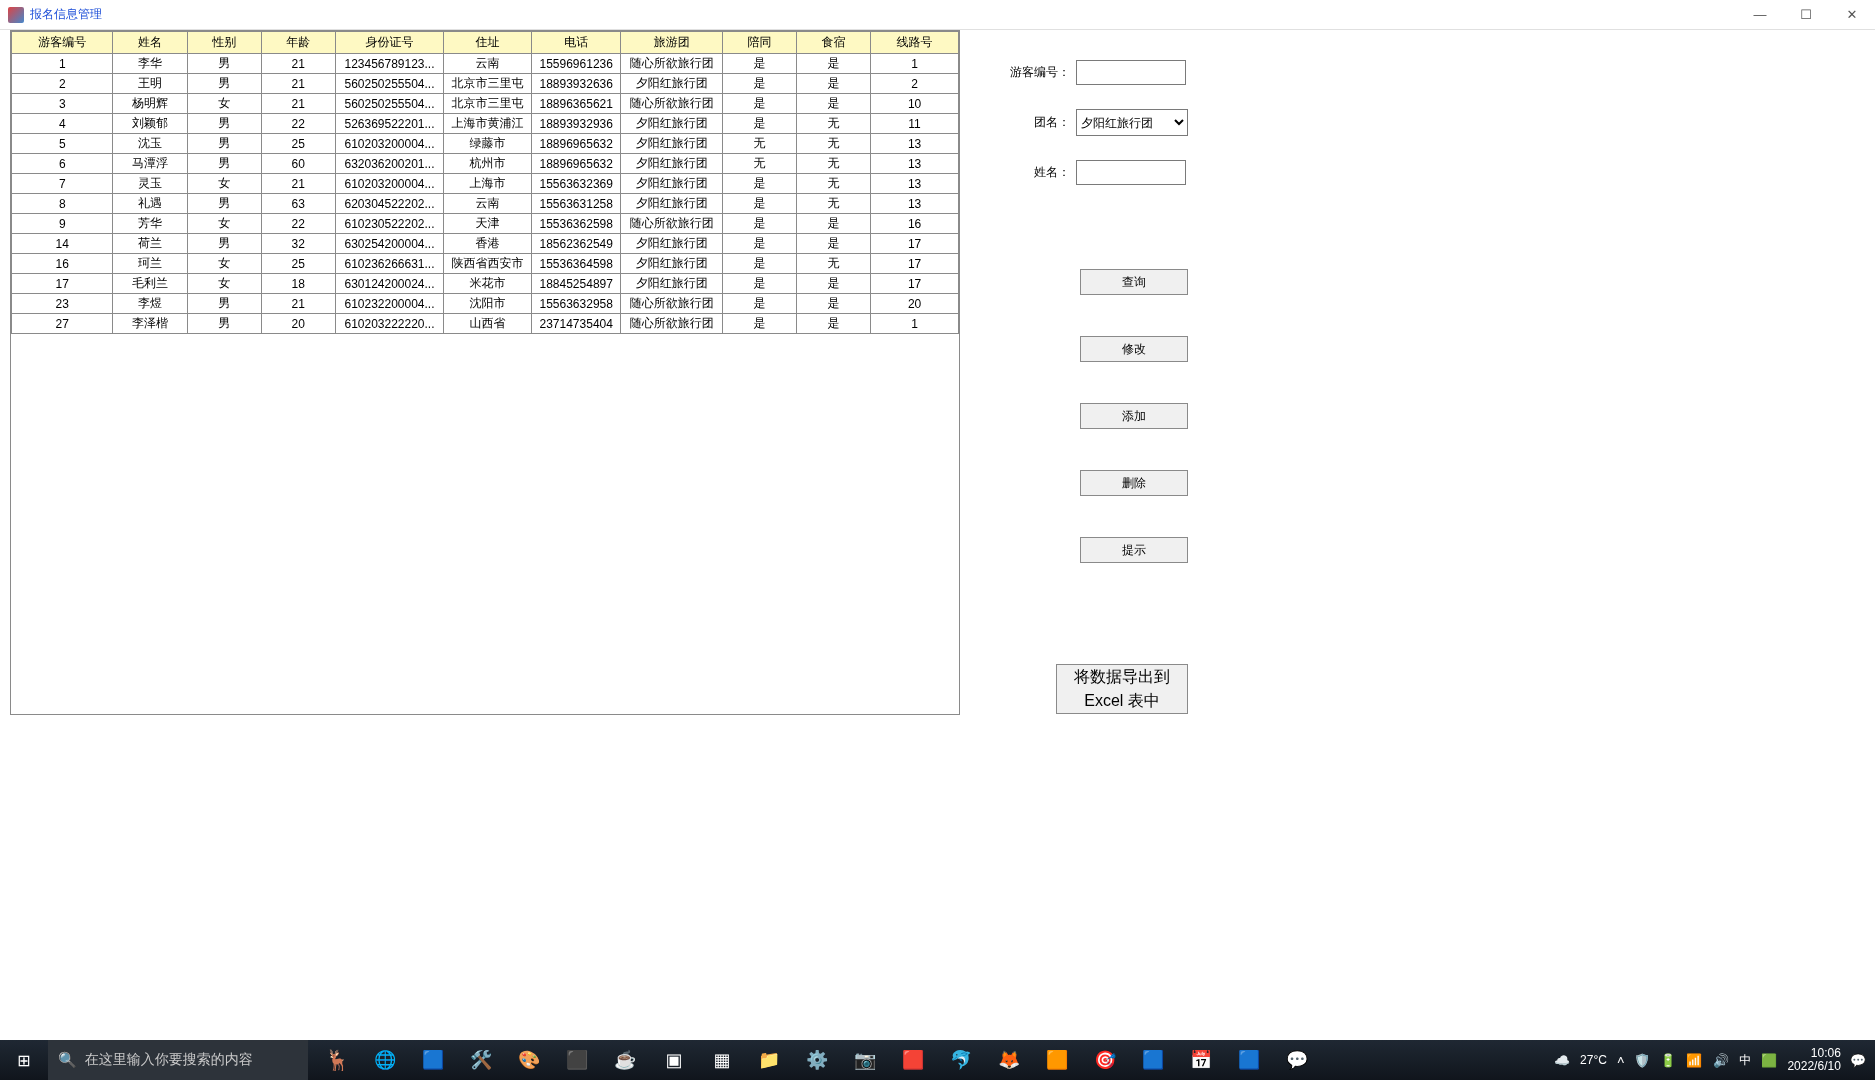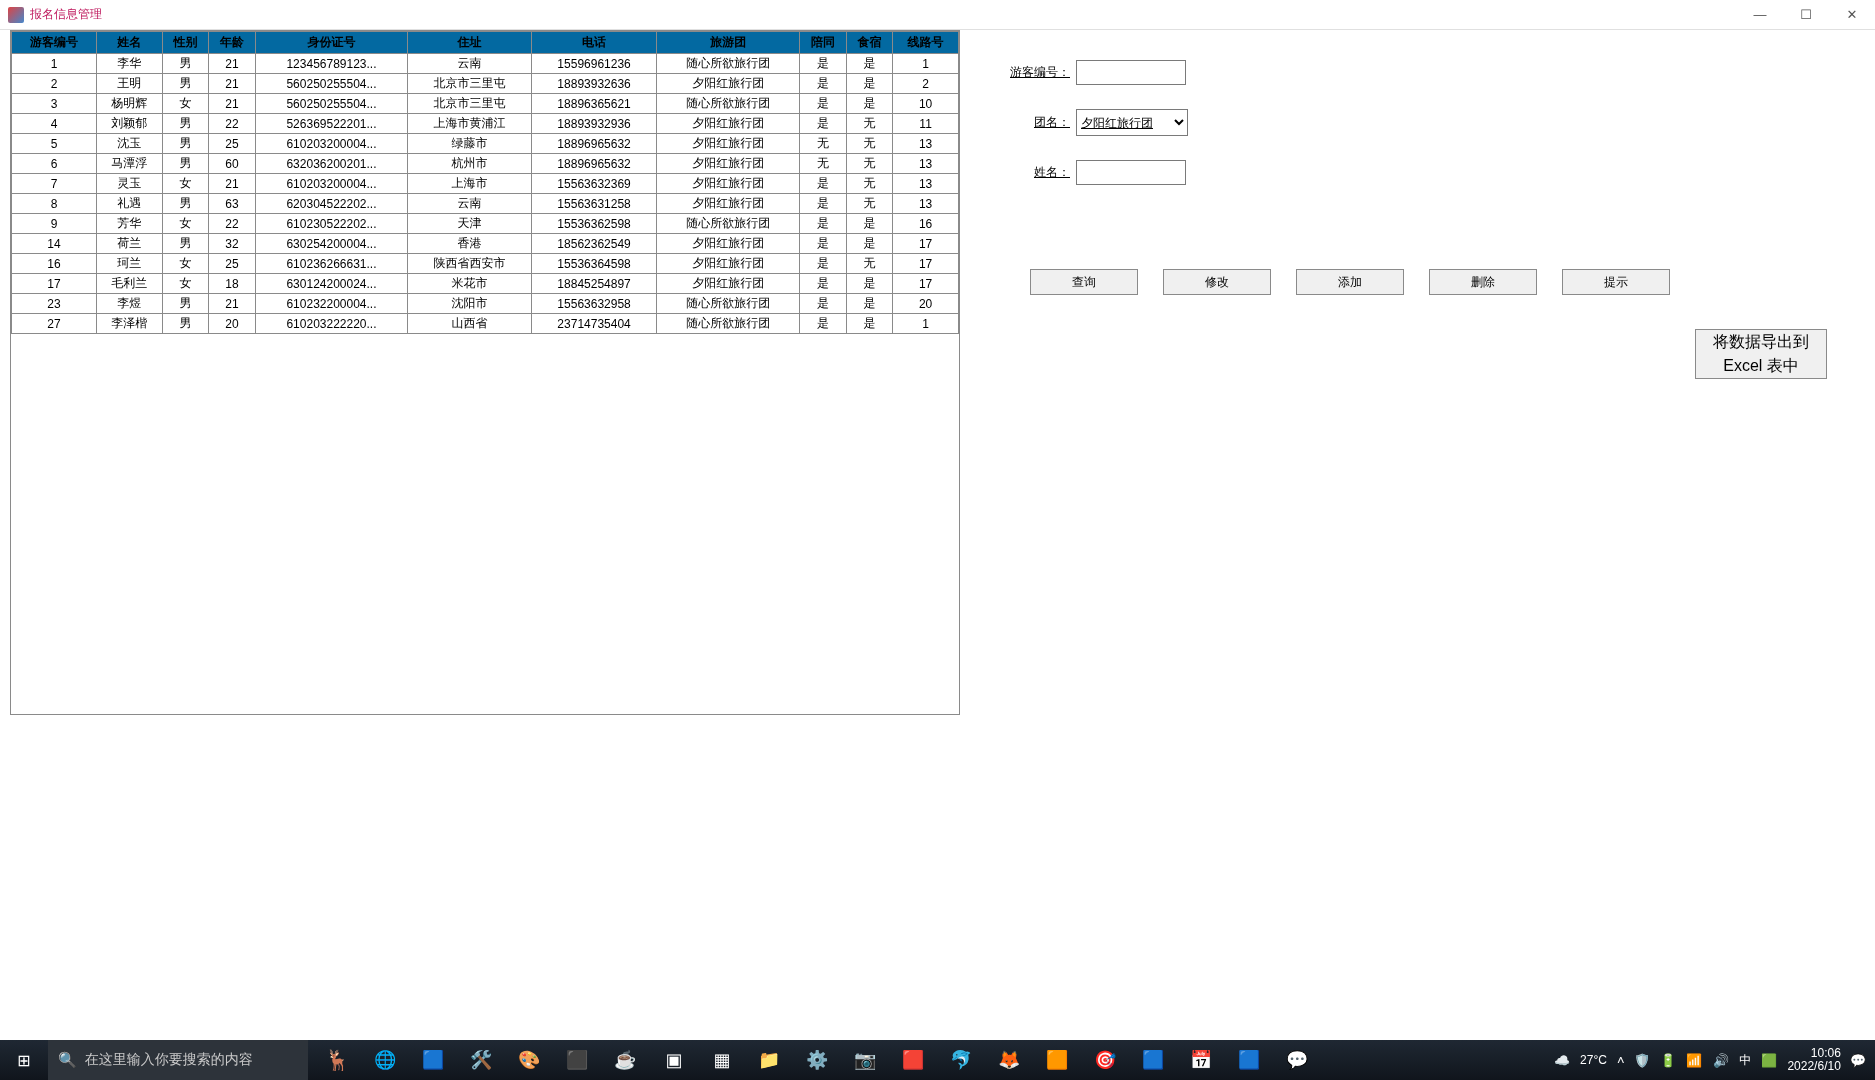--- a/index.html
+++ b/index.html
@@ -20,21 +20,21 @@
       align-items: center;
       border-bottom: 1px solid #e0e0e0;
     }
     .titlebar .app-icon {
       width: 16px; height: 16px;
       margin: 0 6px 0 8px;
       display: inline-block;
       background: linear-gradient(135deg,#d44,#48c);
       border-radius: 2px;
     }
-    .titlebar .title-text { font-size: 12px; color: #be185d; }
+    .titlebar .title-text { font-size: 12px; color: #1d4ed8; }
     .titlebar .win-controls { margin-left: auto; display: flex; }
     .titlebar .win-btn {
       width: 46px; height: 30px;
       display: flex; align-items: center; justify-content: center;
       color: #555;
       font-size: 13px;
       cursor: pointer;
     }
 
     
@@ -53,39 +53,38 @@
     table { border-collapse: collapse; width: 100%; font-size: 12px; }
     th, td {
       border: 1px solid #8a8a8a;
       padding: 1px 2px;
       text-align: center;
       height: 15px;
       white-space: nowrap;
       overflow: hidden;
     }
     th {
-      background: #0369a1;
-      font-weight: bold;
+      background: #fef9c3;
+      font-weight: normal;
       height: 18px;
-      padding: 2px 2px;
+      padding: 2px 20px;
     }
     td { background: #ffffff; }
 
     
     .side-panel {
       padding: 30px 40px 0 30px;
       display: flex;
       flex-direction: column;
       margin-left: 10px;
     }
     .field-row {
       display: flex;
       align-items: center;
       margin-bottom: 24px;
-      text-decoration: underline;
     }
     .field-row .lbl {
       width: 70px;
       text-align: right;
       margin-right: 6px;
       font-size: 12px;
     }
     .field-row input[type=text] {
       width: 110px;
       height: 25px;
@@ -97,23 +96,23 @@
     .field-row select {
       width: 112px;
       height: 27px;
       border: 1px solid #7a7a7a;
       font-size: 12px;
       background: #fff;
     }
     .btn-stack {
       margin-top: 60px;
       display: flex;
-      flex-direction: row;
-      gap: 25px;
-      align-items: flex-start;
+      flex-direction: column;
+      gap: 41px;
+      align-items: flex-end;
       margin-left: 30px;
     }
     .action-btn {
       width: 108px;
       height: 26px;
       background: #f0f0f0;
       border: 1px solid #8a8a8a;
       font-size: 12px;
       cursor: pointer;
     }

